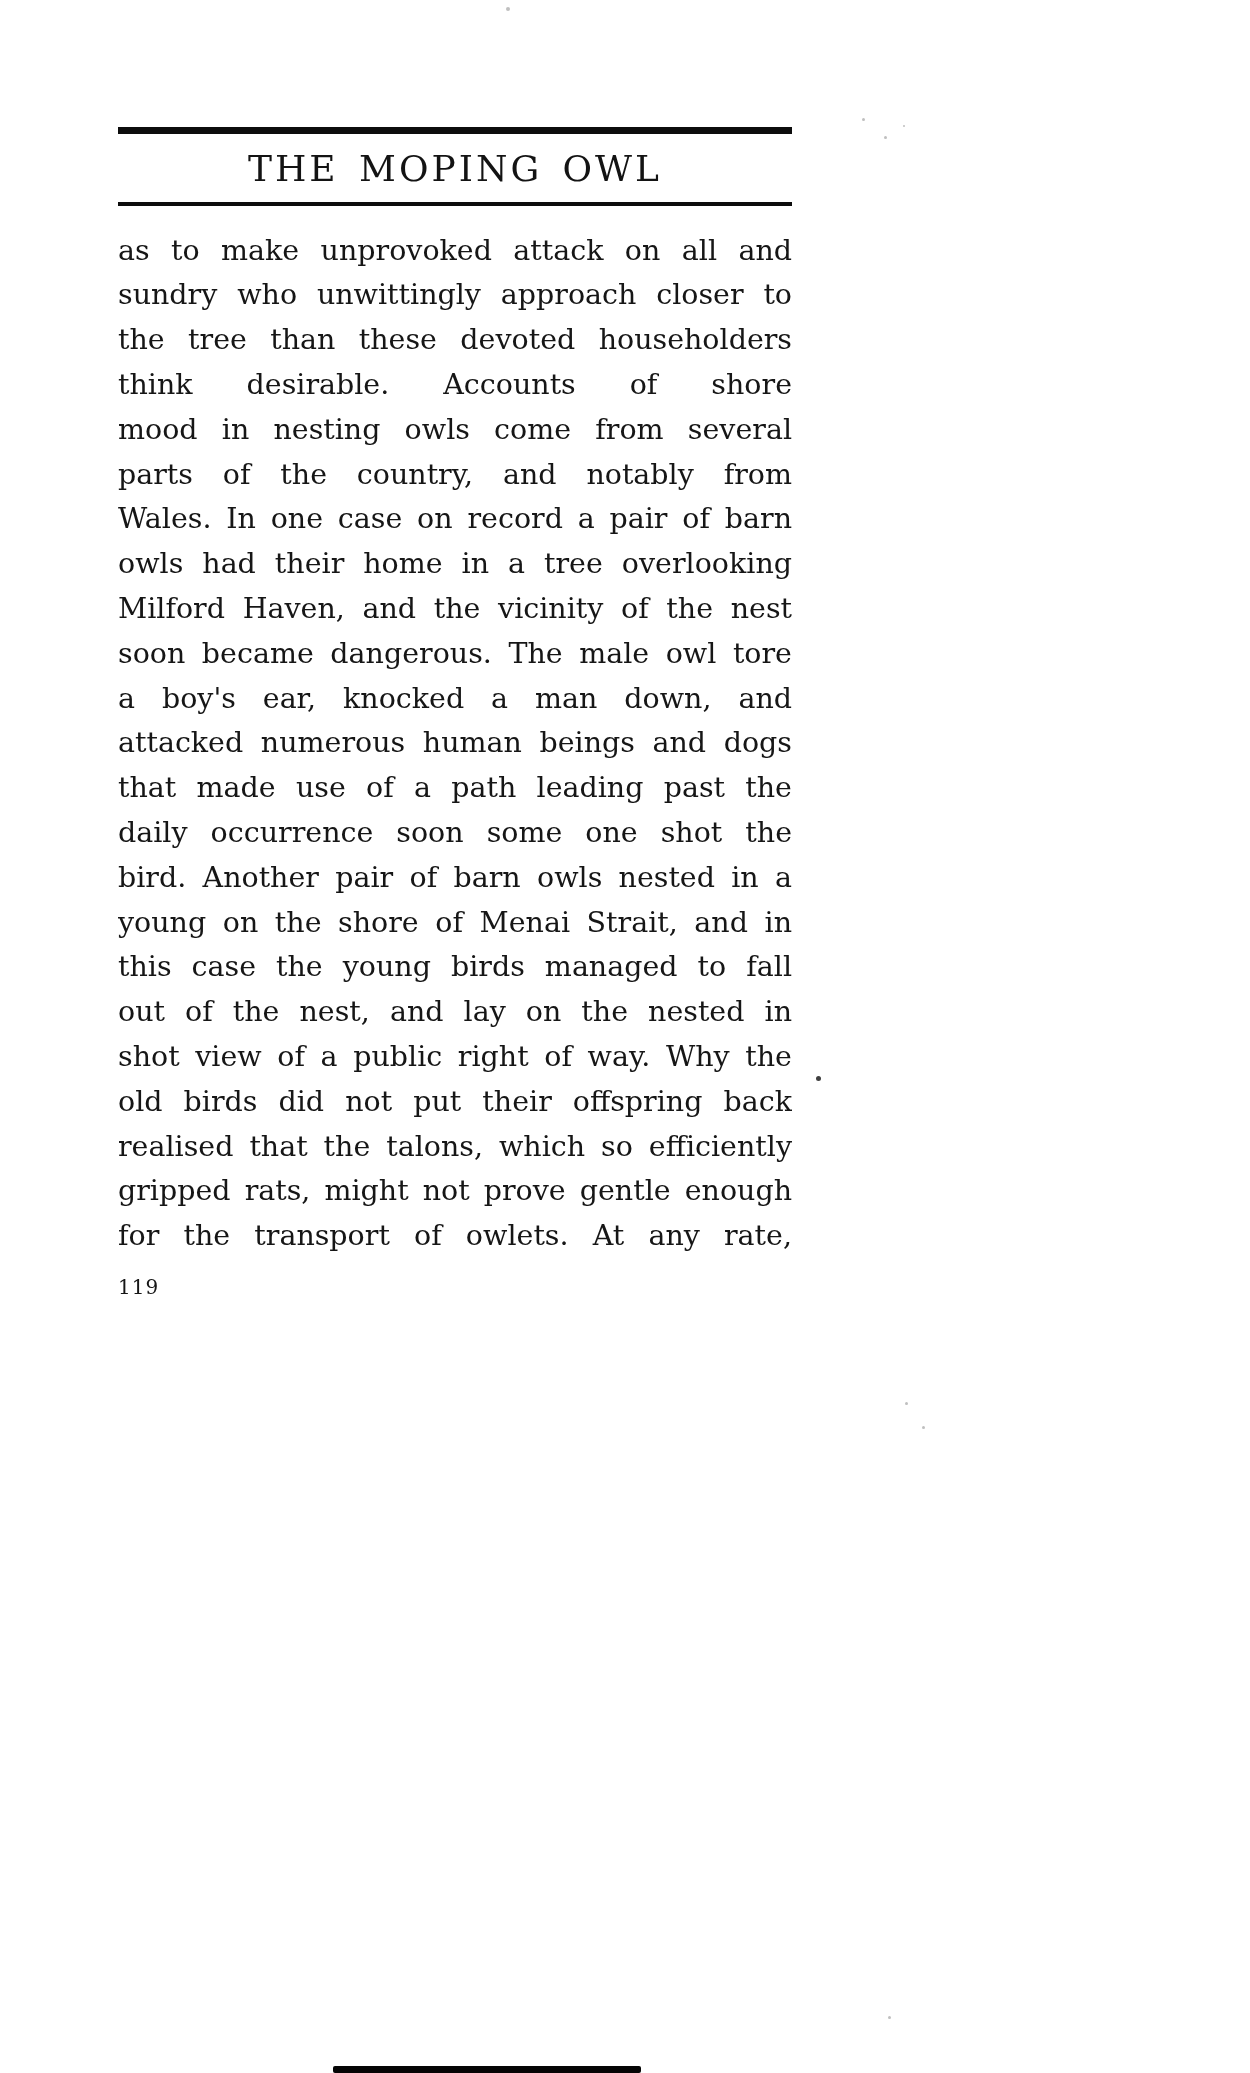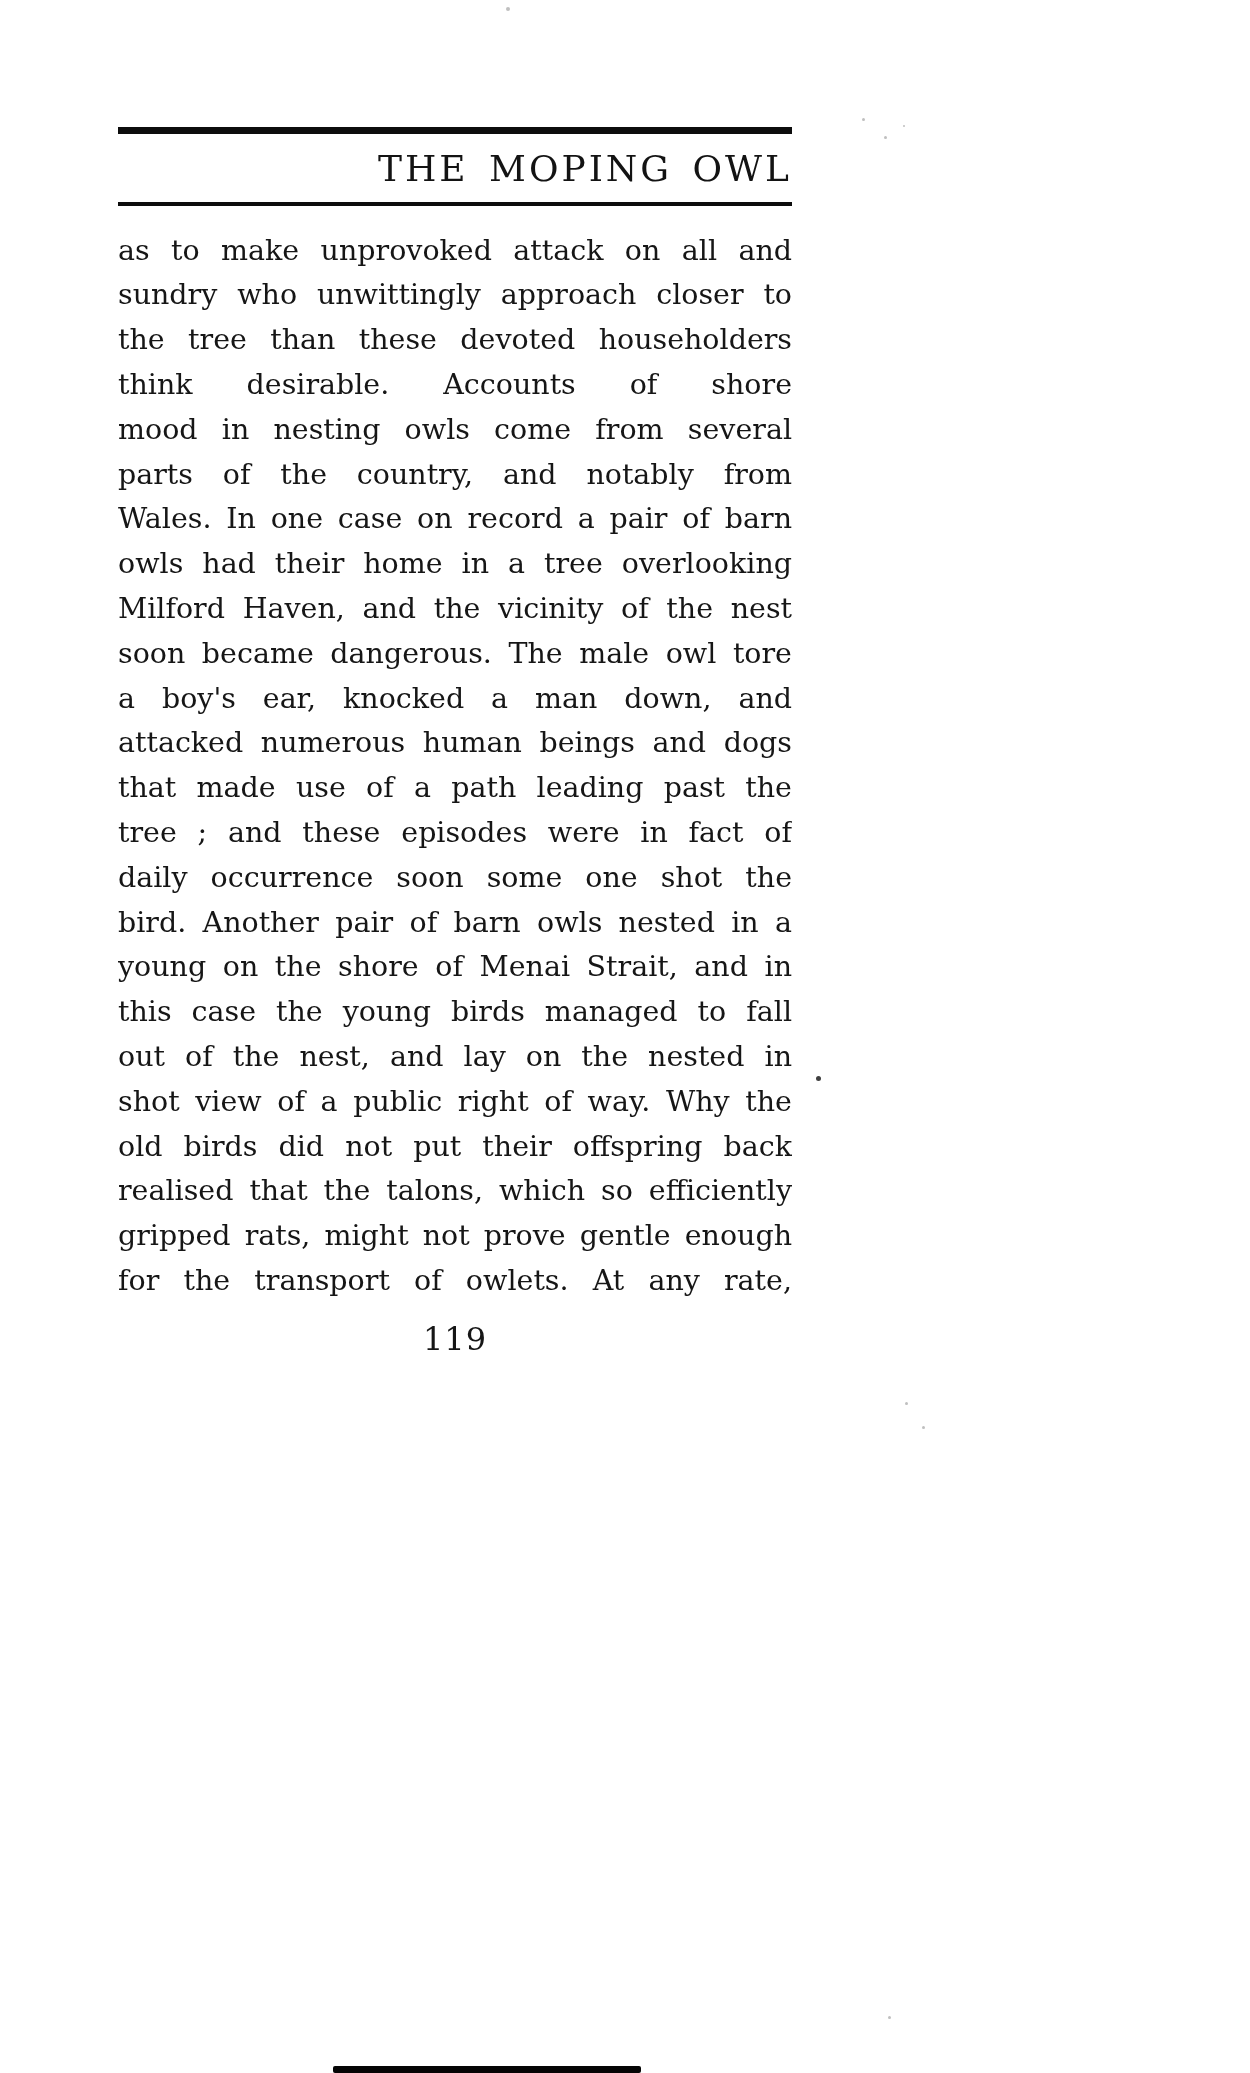--- a/index.html
+++ b/index.html
@@ -24,21 +24,21 @@
     width: 674px;
   }
   .rule-thick {
     height: 7px;
     background: #0d0d0d;
   }
   .title {
     margin: 15px 0 13px 0;
     font-size: 36px;
     font-weight: normal;
-    text-align: right;
+    text-align: center;
     letter-spacing: 3px;
     word-spacing: 6px;
     line-height: 1.1;
     color: #131313;
   }
   .rule-thin {
     height: 4px;
     background: #0d0d0d;
   }
   .body-text {
@@ -48,22 +48,22 @@
   }
   .line {
     text-align: justify;
     text-align-last: justify;
     overflow: hidden;
     white-space: normal;
     height: 44.8px;
   }
   .page-number {
     margin-top: 16px;
-    text-align: center;
-    font-size: 32px;
+    text-align: left;
+    font-size: 20px;
     letter-spacing: 1px;
   }
   
   .artifact-bottom-bar {
     position: absolute;
     left: 333px;
     top: 2066px;
     width: 308px;
     height: 7px;
     background: #050505;
@@ -100,21 +100,20 @@
       <div class="line">think desirable. Accounts of shore troublesome</div>
       <div class="line">mood in nesting owls come from several</div>
       <div class="line">parts of the country, and notably from</div>
       <div class="line">Wales. In one case on record a pair of barn</div>
       <div class="line">owls had their home in a tree overlooking</div>
       <div class="line">Milford Haven, and the vicinity of the nest</div>
       <div class="line">soon became dangerous. The male owl tore</div>
       <div class="line">a boy's ear, knocked a man down, and</div>
       <div class="line">attacked numerous human beings and dogs</div>
       <div class="line">that made use of a path leading past the</div>
-      <div class="line">tree ; and these episodes were in fact of</div>
       <div class="line">daily occurrence soon some one shot the</div>
       <div class="line">bird. Another pair of barn owls nested in a</div>
       <div class="line">young on the shore of Menai Strait, and in</div>
       <div class="line">this case the young birds managed to fall</div>
       <div class="line">out of the nest, and lay on the nested in</div>
       <div class="line">shot view of a public right of way. Why the</div>
       <div class="line">old birds did not put their offspring back</div>
       <div class="line">realised that the talons, which so efficiently</div>
       <div class="line">gripped rats, might not prove gentle enough</div>
       <div class="line">for the transport of owlets. At any rate,</div>

